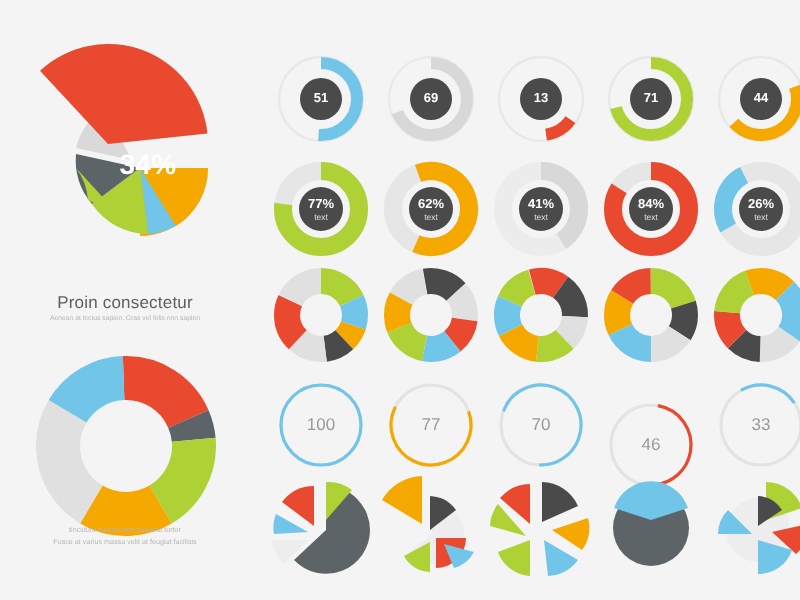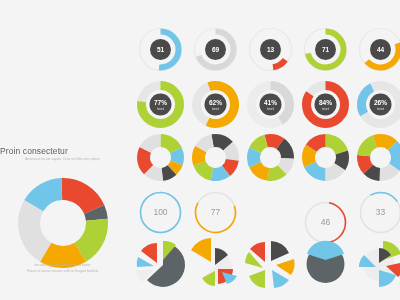--- a/index.html
+++ b/index.html
@@ -14,21 +14,21 @@
   
   .left-col{position:absolute;left:0;top:0;width:125px;height:300px;}
 
   .hero-pie{position:absolute;left:8px;top:22px;width:110px;height:115px;}
   .hero-label{
     position:absolute;left:36px;top:52px;width:60px;
     color:#ffffff;font-size:14px;font-weight:bold;letter-spacing:.2px;
     text-align:center;pointer-events:none;
   }
   .hero-title{
-    position:absolute;left:0;top:146px;width:125px;
+    position:absolute;left:0;top:146px;width:125px;text-align:center;
     font-size:8.5px;color:#5d5d5d;letter-spacing:.1px;
   }
   .hero-sub{
     position:absolute;left:0;top:157px;width:125px;text-align:center;
     font-size:3.4px;color:#b6b6b6;line-height:5px;
   }
   .donut-big{position:absolute;left:18px;top:178px;width:90px;height:90px;}
   .donut-cap{
     position:absolute;left:0;top:262px;width:125px;text-align:center;
     font-size:3.6px;color:#b6b6b6;line-height:6px;
@@ -48,20 +48,36 @@
   .sub-dark{font-size:4.2px;color:#e2e2e2;line-height:5px;}
   .num-ring{font-size:8.5px;color:#9a9a9a;line-height:9px;}
 </style>
 </head>
 <body>
 
 <div class="page">
 
   <div class="left-col">
 
+    <div class="hero-pie">
+      <svg viewBox="0 0 110 115">
+        <g>
+          <path d="M62 62 L96 62 A34 34 0 0 1 87 85 Z" fill="#d9d9d9"></path>
+          <path d="M62 62 L87 85 A34 34 0 0 1 62 96 Z" fill="#f5a800"></path>
+          <path d="M62 62 L96 62 A34 34 0 0 1 80 91 Z" fill="#f5a800"></path>
+          <path d="M62 62 L80 91 A34 34 0 0 1 66 95 Z" fill="#71c5e8"></path>
+          <path d="M62 62 L66 95 A34 34 0 0 1 38 80 Z" fill="#aed136"></path>
+          <path d="M62 62 L38 80 A34 34 0 0 1 30 55 Z" fill="#5d6468"></path>
+          <path d="M58 58 L30 52 A34 34 0 0 1 44 32 Z" fill="#d9d9d9"></path>
+          <path d="M52 86 L36 78 A30 30 0 0 0 30 62 Z" fill="#aed136"></path>
+        </g>
+        <path d="M51 54 L101 54 A50 50 0 0 0 21 14 Z" transform="translate(-5,-4) rotate(-6 51 54)" fill="#e8492f"></path>
+      </svg>
+      <div class="hero-label">34%</div>
+    </div>
 
     <div class="hero-title">Proin consectetur</div>
     <div class="hero-sub">Aenean at lectus sapien. Cras vel felis non sapien</div>
 
     <div class="donut-big">
       <svg viewBox="0 0 90 90">
         <g fill="none" stroke-width="22">
           <circle cx="45" cy="45" r="34" stroke="#e8492f" stroke-dasharray="40.6 173" stroke-dashoffset="0" transform="rotate(-92 45 45)"></circle>
           <circle cx="45" cy="45" r="34" stroke="#5d6468" stroke-dasharray="10.7 203" stroke-dashoffset="-40.6" transform="rotate(-92 45 45)"></circle>
           <circle cx="45" cy="45" r="34" stroke="#aed136" stroke-dasharray="38.4 175" stroke-dashoffset="-51.3" transform="rotate(-92 45 45)"></circle>
@@ -276,20 +292,29 @@
     <div class="cell" style="left:63px;top:185px">
       <svg viewBox="0 0 55 55">
         <circle cx="27.5" cy="27.5" r="20" fill="none" stroke="#e3e3e3" stroke-width="1.6"></circle>
         <circle cx="27.5" cy="27.5" r="20" fill="none" stroke="#f5a800" stroke-width="1.6" stroke-dasharray="79.2 46.5" transform="rotate(-20 27.5 27.5)"></circle>
       </svg>
       <div class="ctr-text">
         <span class="num-ring">77</span>
       </div>
     </div>
 
+    <div class="cell" style="left:118px;top:185px">
+      <svg viewBox="0 0 55 55">
+        <circle cx="27.5" cy="27.5" r="20" fill="none" stroke="#e3e3e3" stroke-width="1.6"></circle>
+        <circle cx="27.5" cy="27.5" r="20" fill="none" stroke="#71c5e8" stroke-width="1.6" stroke-dasharray="88 37.7" transform="rotate(-160 27.5 27.5)"></circle>
+      </svg>
+      <div class="ctr-text">
+        <span class="num-ring">70</span>
+      </div>
+    </div>
 
     <div class="cell" style="left:173px;top:195px">
       <svg viewBox="0 0 55 55">
         <circle cx="27.5" cy="27.5" r="20" fill="none" stroke="#e3e3e3" stroke-width="1.6"></circle>
         <circle cx="27.5" cy="27.5" r="20" fill="none" stroke="#e8492f" stroke-width="1.6" stroke-dasharray="57.8 67.9" transform="rotate(-80 27.5 27.5)"></circle>
       </svg>
       <div class="ctr-text">
         <span class="num-ring">46</span>
       </div>
     </div>

